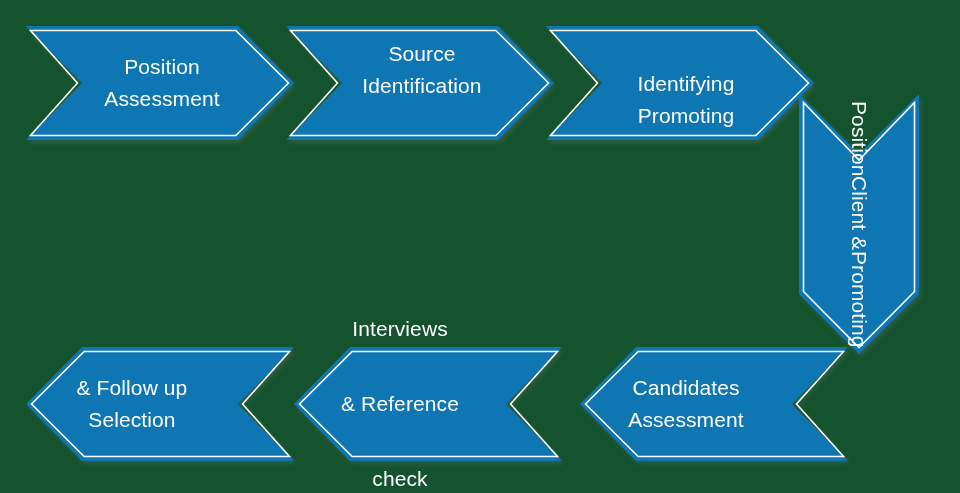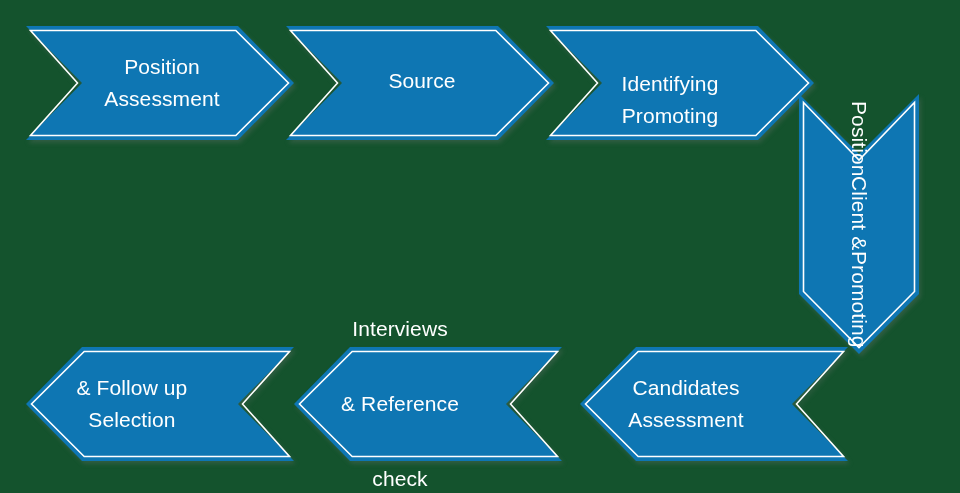--- a/index.html
+++ b/index.html
@@ -78,31 +78,32 @@
     <span class="ln">Position</span>
     <span class="ln">Assessment</span>
   </div>
 
   <div class="chev" style="left:286px; top:26px; width:268px; height:114px;">
     <svg width="268" height="114" viewBox="0 0 268 114">
       <polygon class="outer" points="0,0 212,0 268,57 212,114 0,114 56,57"></polygon>
       <polygon class="inner" points="4.5,4.5 209.8,4.5 262.5,57 209.8,109.5 4.5,109.5 51.5,57"></polygon>
     </svg>
   </div>
-  <div class="label" style="left:316px; top:36px; width:212px; height:90px;">
+  <div class="label" style="left:316px; top:25px; width:212px; height:90px;">
     <span class="ln">Source</span>
+    <span class="ln">Identification</span>
   </div>
 
   <div class="chev" style="left:546px; top:26px; width:268px; height:114px;">
     <svg width="268" height="114" viewBox="0 0 268 114">
       <polygon class="outer" points="0,0 212,0 268,57 212,114 0,114 56,57"></polygon>
       <polygon class="inner" points="4.5,4.5 209.8,4.5 262.5,57 209.8,109.5 4.5,109.5 51.5,57"></polygon>
     </svg>
   </div>
-  <div class="label" style="left:564px; top:26px; width:212px; height:148px;">
+  <div class="label" style="left:580px; top:26px; width:212px; height:148px;">
     <span class="ln">Identifying</span>
     <span class="ln">Promoting</span>
   </div>
 
   <div class="chev" style="left:799px; top:94px; width:120px; height:260px;">
     <svg width="120" height="260" viewBox="0 0 120 260">
       <polygon class="outer" points="0,0 60,60 120,0 120,200 60,260 0,200"></polygon>
       <polygon class="inner" points="4.5,8.5 60,66 115.5,8.5 115.5,197.5 60,253.5 4.5,197.5"></polygon>
     </svg>
   </div>

